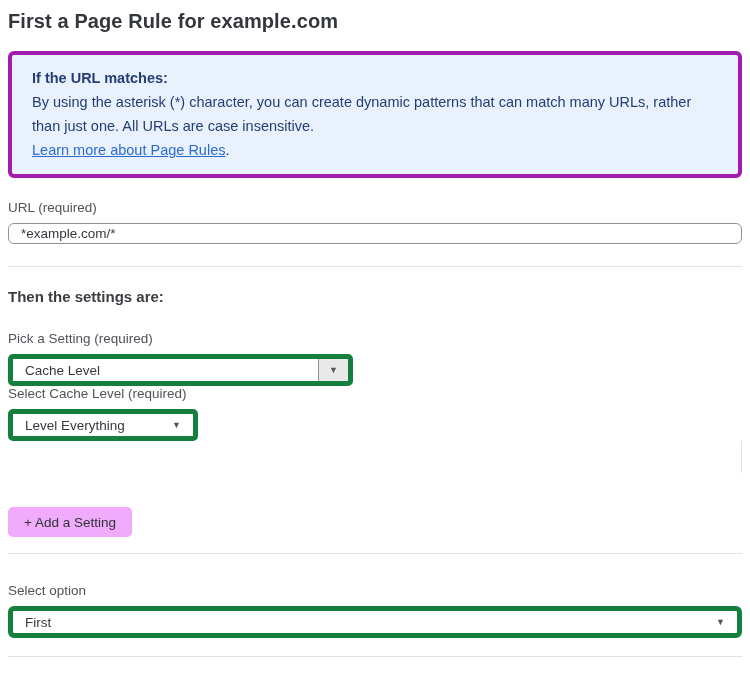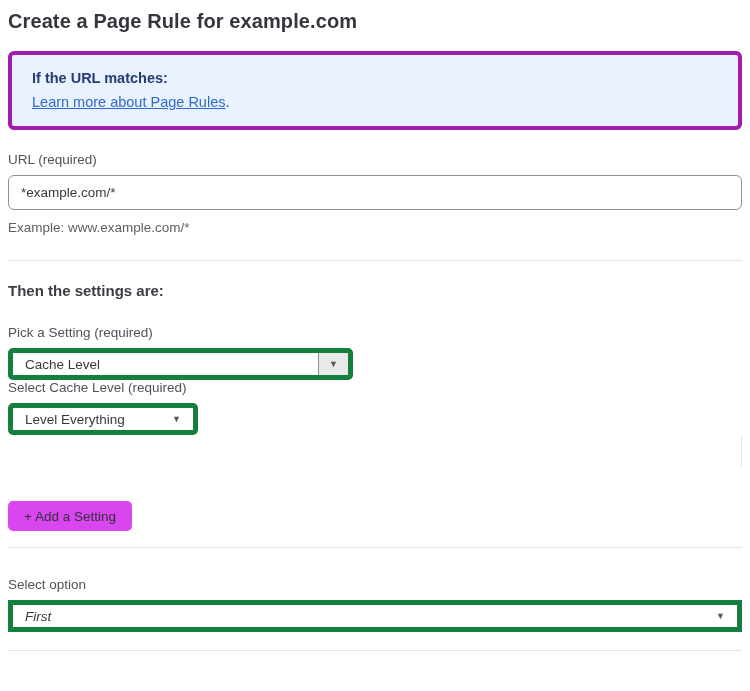--- a/index.html
+++ b/index.html
@@ -39,21 +39,21 @@
   }
 
   .field-label {
     font-size: 13.5px;
     color: #50535a;
     margin-bottom: 8px;
   }
 
   .text-input {
     width: 100%;
-    height: 35px;
+    height: 21px;
     border: 1px solid #929292;
     border-radius: 6px;
     padding: 0 12px;
     font-family: "Liberation Sans", sans-serif;
     font-size: 13.5px;
     color: #36393f;
     background: #fff;
     outline: none;
   }
 
@@ -124,41 +124,41 @@
   .btn {
     display: inline-block;
     border: none;
     border-radius: 5px;
     font-family: "Liberation Sans", sans-serif;
     font-size: 13.5px;
     height: 30px;
     padding: 0 16px;
     cursor: pointer;
   }
-  .btn-gray { background: #d946ef; color: #2f3237; }
+  .btn-gray { background: #f0abfc; color: #2f3237; }
 
   .add-setting-btn { margin-top: 34px; }
 
   .order-label { margin-top: 29px; }
 </style>
 </head>
 <body>
 
 <div class="container">
 
-  <h1 class="page-title">Create a Page Rule for example.com</h1>
+  <h1 class="page-title">First a Page Rule for example.com</h1>
 
   <div class="notice">
     <div class="notice-heading">If the URL matches:</div>
+    <div class="notice-body">By using the asterisk (*) character, you can create dynamic patterns that can match many URLs, rather than just one. All URLs are case insensitive.</div>
     <div class="notice-link-line"><a class="link">Learn more about Page Rules</a><span>.</span></div>
   </div>
 
   <div class="field-label">URL (required)</div>
   <input class="text-input" type="text" value="*example.com/*" style="">
-  <div class="hint">Example: www.example.com/*</div>
 
   <hr class="divider">
 
   <div class="section-heading">Then the settings are:</div>
 
   <div class="settings-row">
     <div class="settings-col-1">
       <div class="field-label">Pick a Setting (required)</div>
       <div class="dropdown">
         <span class="dd-value">Cache Level</span>
@@ -178,21 +178,21 @@
     </div>
     <div class="col-after-line"></div>
   </div>
 
   <button class="btn btn-gray add-setting-btn">+ Add a Setting</button>
 
   <hr class="divider" style="margin-top:16px;">
 
 
   <div class="field-label order-label">Select option</div>
-  <div class="dropdown" style="border-radius:0;font-style:italic;">
+  <div class="dropdown" style="border-radius:6px;">
     <span class="dd-value">First</span>
     <span class="dd-arrow-inline">
         <span class="chevron">▼</span>
       </span>
   </div>
 
   <hr class="divider" style="margin-top:18px;">
 
   
 

